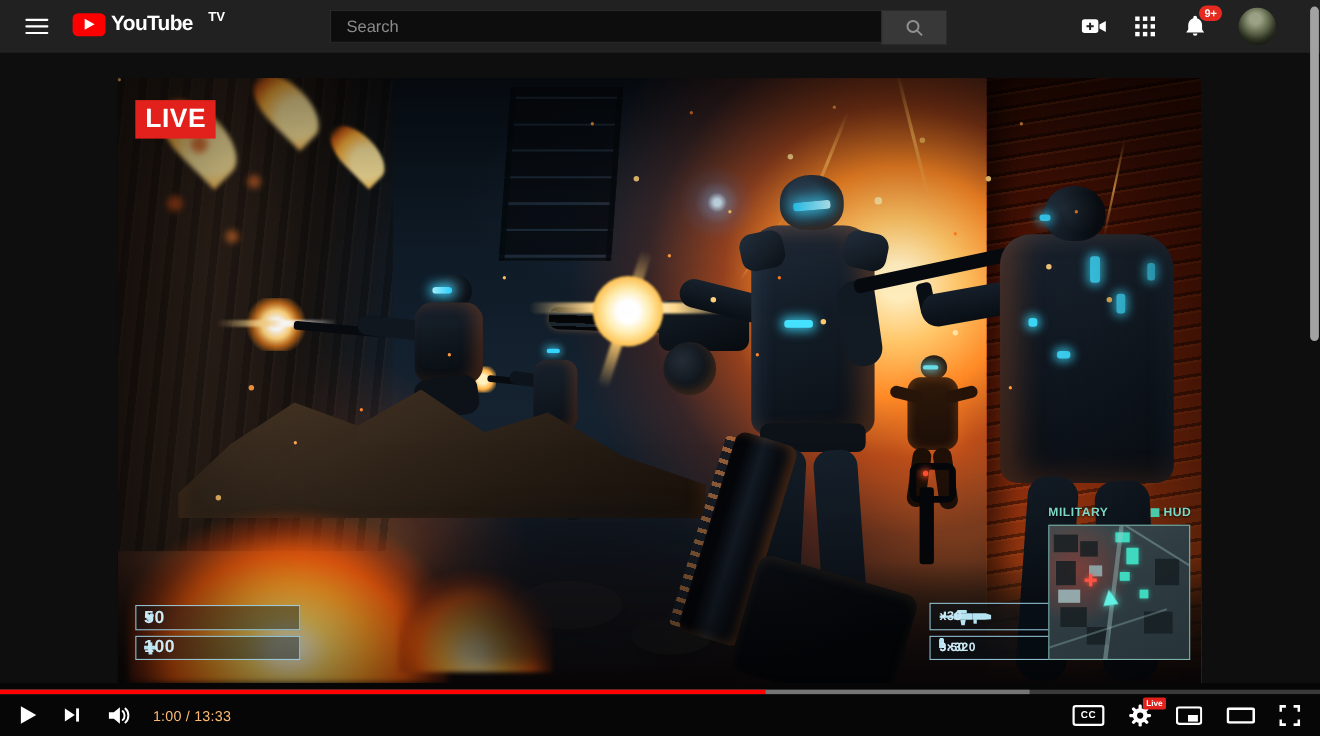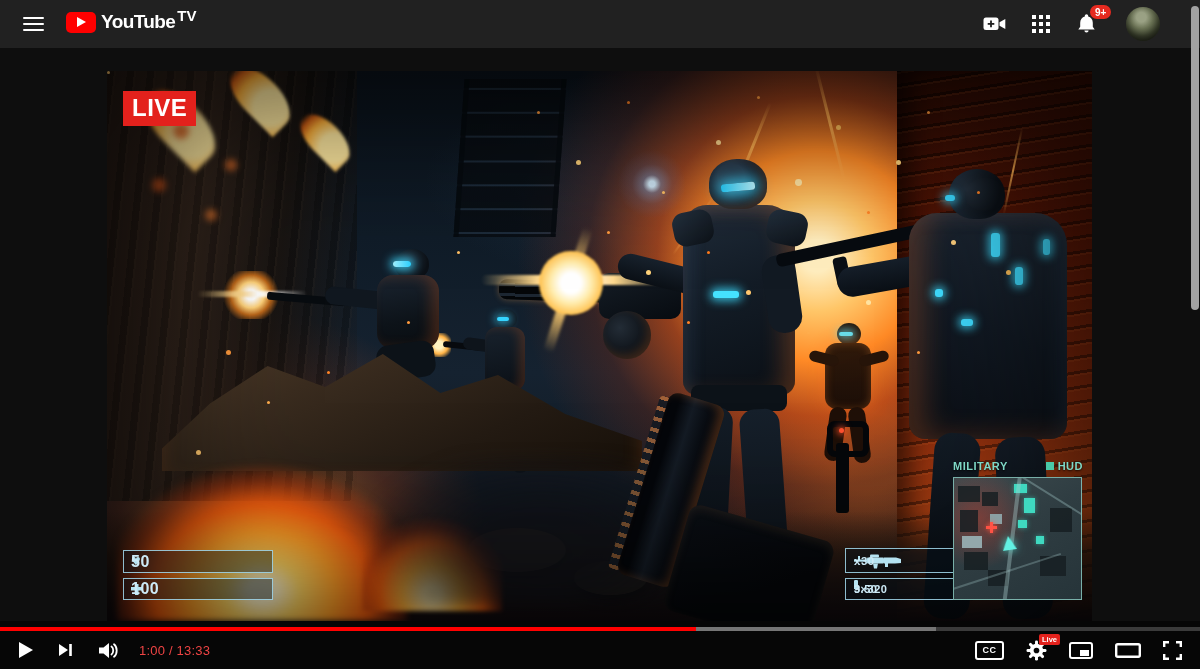--- a/index.html
+++ b/index.html
@@ -6,21 +6,21 @@
   body{width:1200px;height:669px;position:relative;overflow:hidden;}
 
   
   #topbar{position:absolute;left:0;top:0;width:1200px;height:48px;background:#212121;}
   #hamburger{position:absolute;left:23px;top:17px;width:21px;height:14px;cursor:pointer;display:flex;flex-direction:column;justify-content:space-between;}
   #hamburger span{display:block;height:2px;background:#fff;border-radius:1px;}
   #logo{position:absolute;left:66px;top:11px;display:flex;align-items:center;cursor:pointer;}
   #logo .play-box{width:30px;height:21px;background:#f00;border-radius:5px;position:relative;}
   #logo .play-box::after{content:"";position:absolute;left:11px;top:5px;border-left:9px solid #fff;border-top:5.5px solid transparent;border-bottom:5.5px solid transparent;}
   #logo .brand{color:#fff;font-weight:bold;font-size:19px;letter-spacing:-0.6px;margin-left:5px;}
-  #logo .tv{color:#fff;font-size:15px;font-weight:bold;margin-left:2px;transform:translateY(-7px);display:inline-block;text-align:center;}
+  #logo .tv{color:#fff;font-size:12px;font-weight:bold;margin-left:14px;transform:translateY(-7px);display:inline-block;text-align:center;}
   #search-area{position:absolute;left:300px;top:9px;display:flex;}
   #search-input{width:472px;height:28px;background:#0d0d0d;border:1px solid #2a2a2a;border-right:none;color:#ddd;font-size:15px;padding:0 14px;outline:none;font-family:"Liberation Sans",sans-serif;}
   #search-input::placeholder{color:#8b8b8b;}
   #search-btn{width:58px;height:30px;background:#383838;border:1px solid #2a2a2a;display:flex;align-items:center;justify-content:center;cursor:pointer;}
   .tb-icon{position:absolute;cursor:pointer;}
   #icon-create{left:983px;top:14px;}
   #icon-apps{left:1032px;top:15px;width:18px;height:18px;display:grid;grid-template-columns:repeat(3,4px);grid-template-rows:repeat(3,4px);gap:3px;}
   #icon-apps span{background:#fff;width:4px;height:4px;}
   #icon-bell{left:1076px;top:13px;}
   #bell-badge{position:absolute;left:1090px;top:5px;background:#e62a20;color:#fff;font-size:10px;font-weight:bold;padding:1.5px 5px;border-radius:8px;letter-spacing:0;z-index:3;}
@@ -206,40 +206,49 @@
 
   
   #bottombar{position:absolute;left:0;top:621px;width:1200px;height:48px;background:#060606;}
   #progress{position:absolute;left:0;top:6px;width:100%;height:4px;background:#3a3a3a;cursor:pointer;}
   #progress-buffered{position:absolute;left:0;top:0;height:100%;background:#757575;width:0;}
   #progress-played{position:absolute;left:0;top:0;height:100%;background:#f00;width:0;}
   #controls{position:absolute;left:0;top:10px;right:0;bottom:0;display:flex;align-items:center;padding:0 18px;}
   .ctl{display:flex;align-items:center;cursor:pointer;}
   .ctl-left{display:flex;align-items:center;gap:24px;}
   .ctl-right{margin-left:auto;display:flex;align-items:center;gap:22px;}
-  #time-display{color:#ef4444;font-size:13px;letter-spacing:.2px;margin-left:-4px;cursor:default;}
+  #time-display{color:#fdba74;font-size:13px;letter-spacing:.2px;margin-left:-4px;cursor:default;}
   #cc-btn{width:25px;height:15px;border:2px solid #fff;border-radius:3px;color:#fff;font-size:9px;font-weight:bold;display:flex;align-items:center;justify-content:center;letter-spacing:.5px;}
   #settings-btn{position:relative;}
   #live-pill{position:absolute;top:-6px;right:-13px;background:#e3211c;color:#fff;font-size:7.5px;font-weight:bold;padding:1px 3px;border-radius:2px;line-height:1.2;}
 
   svg{display:block;}
 </style>
 </head>
 <body>
 
 <div id="topbar">
   <div id="hamburger">
       <span></span>
       <span></span>
       <span></span>
     </div>
   <div id="logo">
     <div class="play-box"></div>
     <span class="brand">YouTube</span>
     <span class="tv">TV</span>
+  </div>
+  <div id="search-area">
+    <input id="search-input" placeholder="Search" style="">
+    <div id="search-btn">
+      <svg width="17" height="17" viewBox="0 0 17 17">
+        <circle cx="7" cy="7" r="5" stroke="#909090" stroke-width="1.8" fill="none"></circle>
+        <line x1="10.6" y1="10.6" x2="15.2" y2="15.2" stroke="#909090" stroke-width="1.8"></line>
+      </svg>
+    </div>
   </div>
   <div class="tb-icon" id="icon-create">
     <svg width="23" height="20" viewBox="0 0 23 20">
       <rect x="0.5" y="3.5" width="15" height="12.5" rx="2.5" fill="#fff"></rect>
       <path d="M16.5 8.2 L22.3 5 V15 L16.5 11.8 Z" fill="#fff"></path>
       <line x1="8" y1="6.6" x2="8" y2="13.2" stroke="#212121" stroke-width="1.8"></line>
       <line x1="4.7" y1="9.9" x2="11.3" y2="9.9" stroke="#212121" stroke-width="1.8"></line>
     </svg>
   </div>
   <div class="tb-icon" id="icon-apps">

